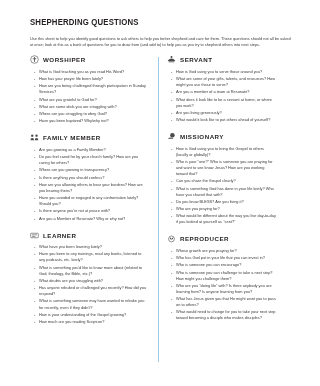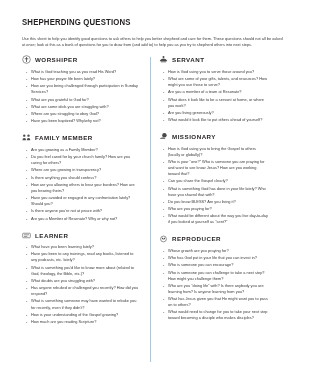--- a/index.html
+++ b/index.html
@@ -8,21 +8,21 @@
     height: 386px;
     background: #ffffff;
     font-family: "Liberation Sans", sans-serif;
     color: #231f20;
     overflow: hidden;
   }
   .page {
     position: relative;
     width: 298px;
     height: 304px;
-    padding: 16px 14px 6px 22px;
+    padding: 16px 14px 6px 30px;
   }
   .title {
     font-family: "Liberation Sans Narrow", "Liberation Sans", sans-serif;
     font-weight: bold;
     font-size: 9.5px;
     letter-spacing: 0.2px;
     transform: scaleX(0.82);
     transform-origin: left center;
     color: #231f20;
     margin-bottom: 9px;

